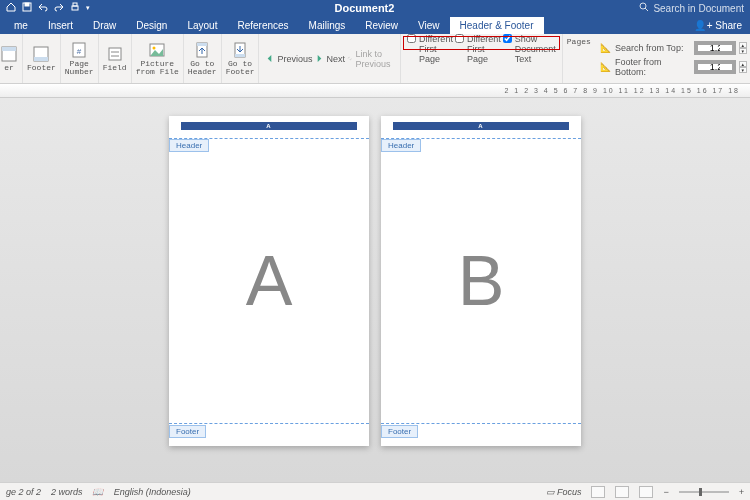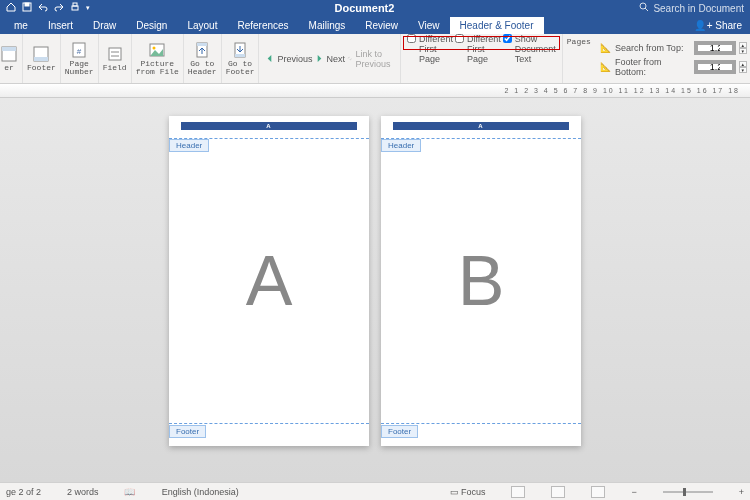--- a/index.html
+++ b/index.html
@@ -35,21 +35,21 @@
 .canvas { flex: 1; background: linear-gradient(#e8e8e8,#d8d8d8); display: flex; justify-content: center; align-items: flex-start; gap: 12px; padding: 18px 0; overflow: hidden; }
 .page { width: 200px; height: 330px; background: #fff; box-shadow: 0 2px 6px rgba(0,0,0,.25); position: relative; }
 .page .hbar { position: absolute; top: 6px; left: 12px; right: 12px; height: 8px; background: #2f5496; color: #fff; font-size: 6px; text-align: center; line-height: 8px; font-weight: 600; letter-spacing: 1px; }
 .page .guide { position: absolute; left: 0; right: 0; border-top: 1px dashed #6aa0e0; }
 .page .guide.top { top: 22px; }
 .page .guide.bot { bottom: 22px; }
 .page .tag { position: absolute; left: 0; font-size: 8px; background: #e7f0fb; border: 1px solid #9cc1eb; color: #3a6fb0; padding: 1px 6px; }
 .page .tag.h { top: 23px; }
 .page .tag.f { bottom: 8px; }
 .page .letter { position: absolute; inset: 0; display: flex; align-items: center; justify-content: center; font-size: 70px; color: #888; font-weight: 400; }
-.status { height: 18px; background: #f3f2f1; border-top: 1px solid #d0d0d0; display: flex; align-items: center; font-size: 9px; color: #555; padding: 0 6px; gap: 26px; }
+.status { height: 18px; background: #f3f2f1; border-top: 1px solid #d0d0d0; display: flex; align-items: center; font-size: 9px; color: #555; padding: 0 6px; gap: 10px; font-style: italic; }
 .status .sp { flex: 1; }
 .status .vbtn { width: 14px; height: 12px; border: 1px solid #bbb; background: #fafafa; }
 .navbtn { display: flex; align-items: center; gap: 3px; width: 100%; }
 .navbtn svg { width: 9px; height: 9px; }
 </style>
 </head>
 <body>
 
 <div class="titlebar">
   <div class="qat">

